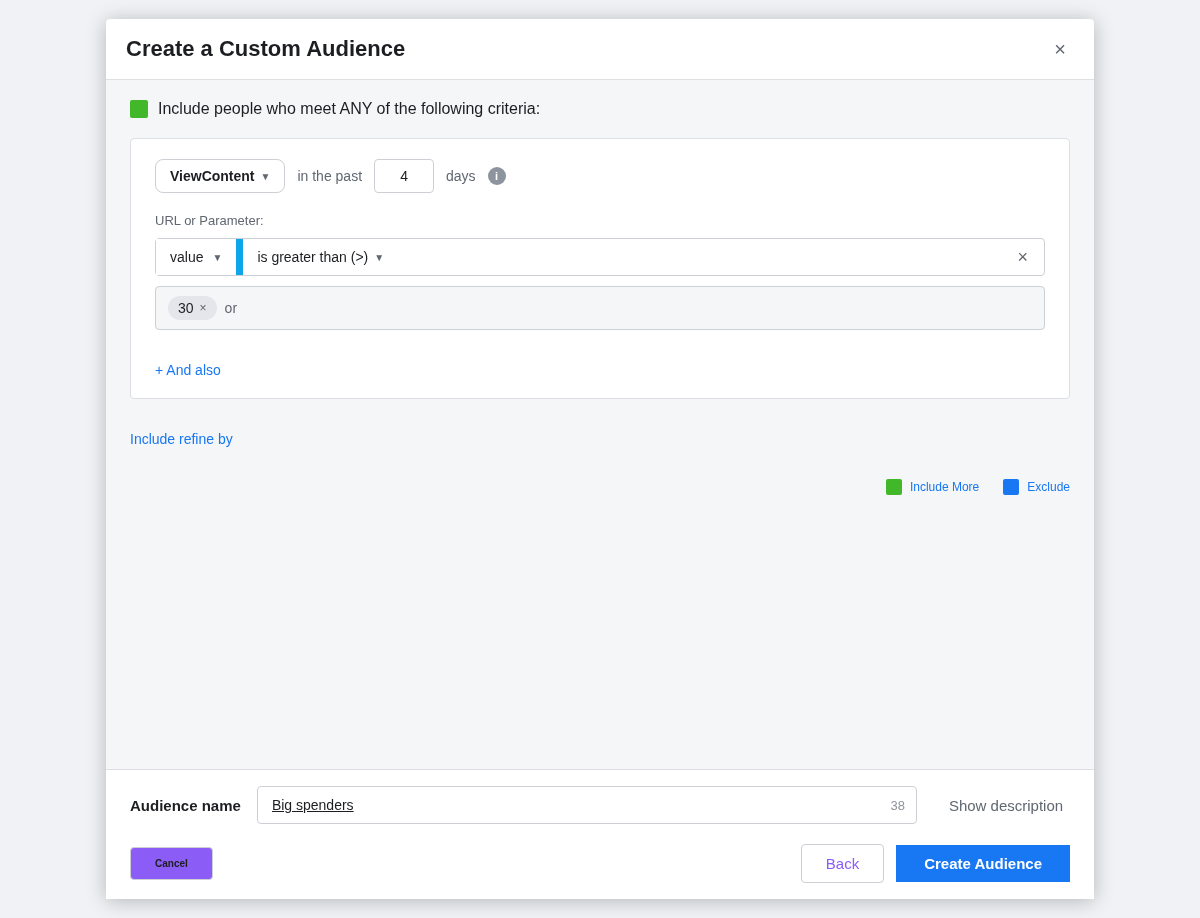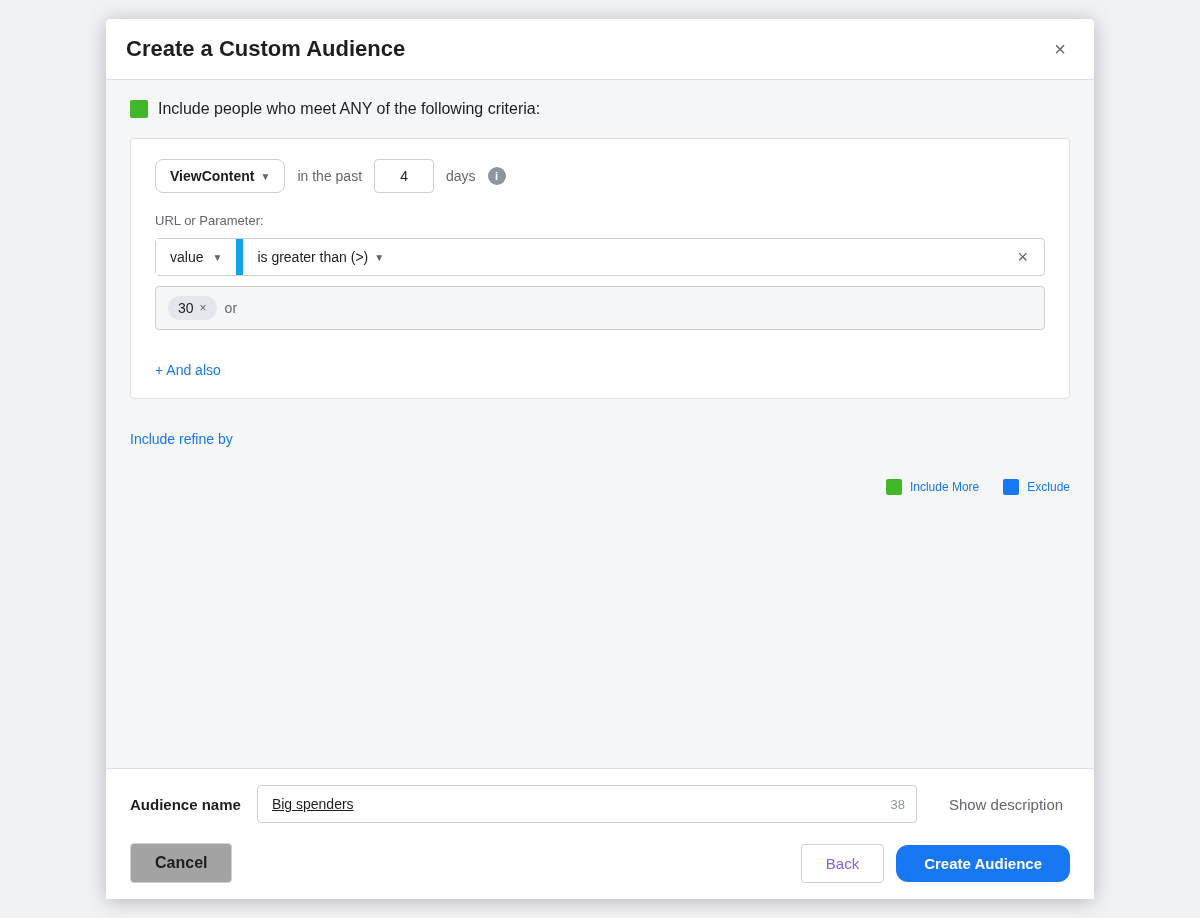--- a/index.html
+++ b/index.html
@@ -305,22 +305,22 @@
     }
     .footer-actions {
       display: flex;
       align-items: center;
       justify-content: space-between;
     }
     .cancel-btn {
       padding: 10px 24px;
       border: 1px solid #ccd0d5;
       border-radius: 4px;
-      background: #a3a3a3;
-      font-size: 16px;
+      background: #8b5cf6;
+      font-size: 10px;
       color: #1c1e21;
       cursor: pointer;
       font-weight: 600;
     }
     .right-actions {
       display: flex;
       align-items: center;
       gap: 12px;
     }
     .back-btn {
@@ -329,21 +329,21 @@
       border-radius: 4px;
       background: #fff;
       font-size: 15px;
       color: #8b5cf6;
       cursor: pointer;
       font-weight: 400;
     }
     .create-btn {
       padding: 10px 28px;
       border: none;
-      border-radius: 12px;
+      border-radius: 0;
       background: #1877f2;
       font-size: 15px;
       color: #fff;
       cursor: pointer;
       font-weight: 700;
     }
   </style>
 </head>
 <body>
 

